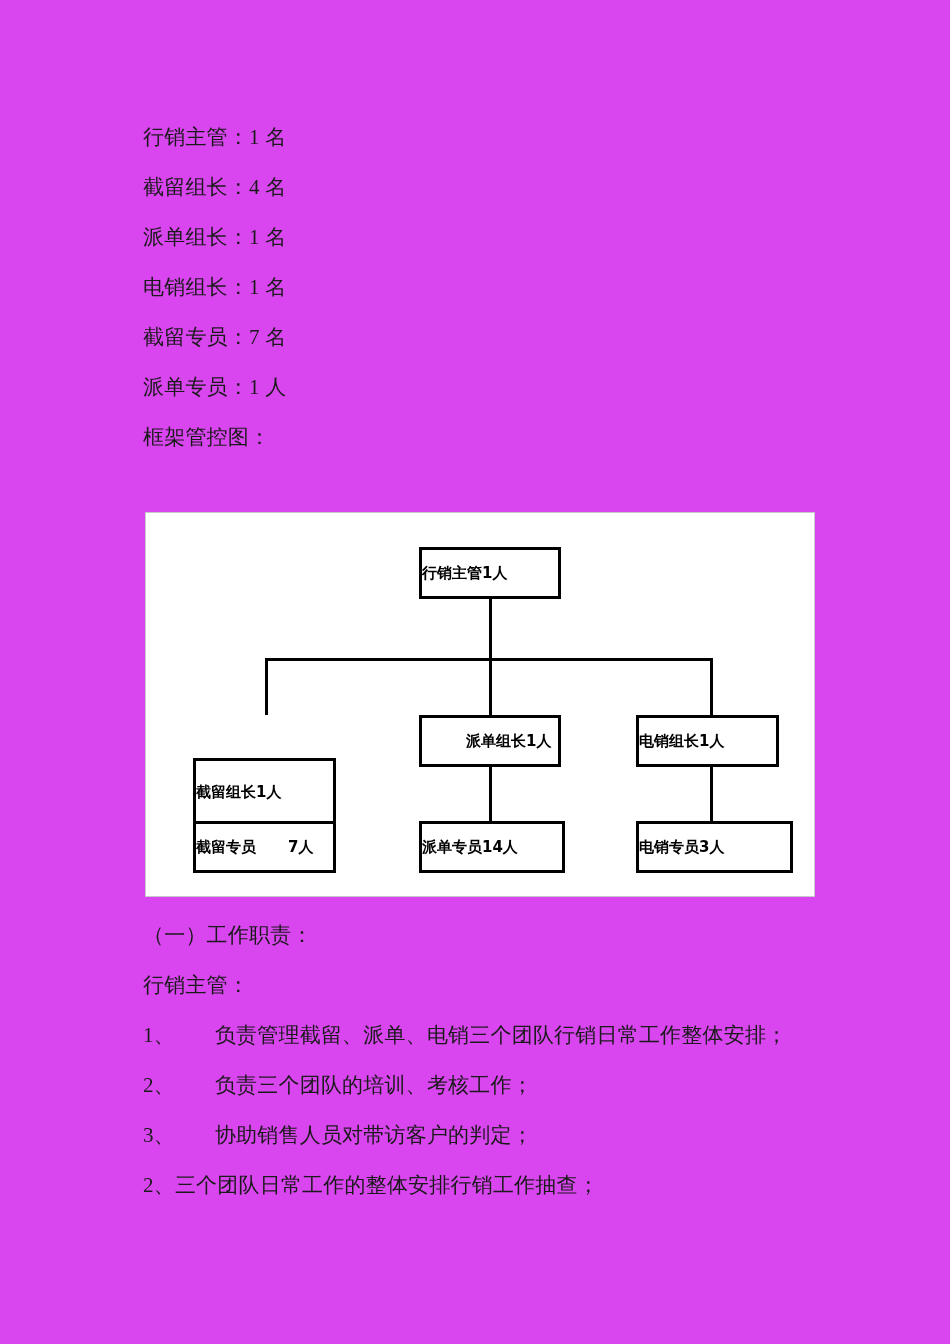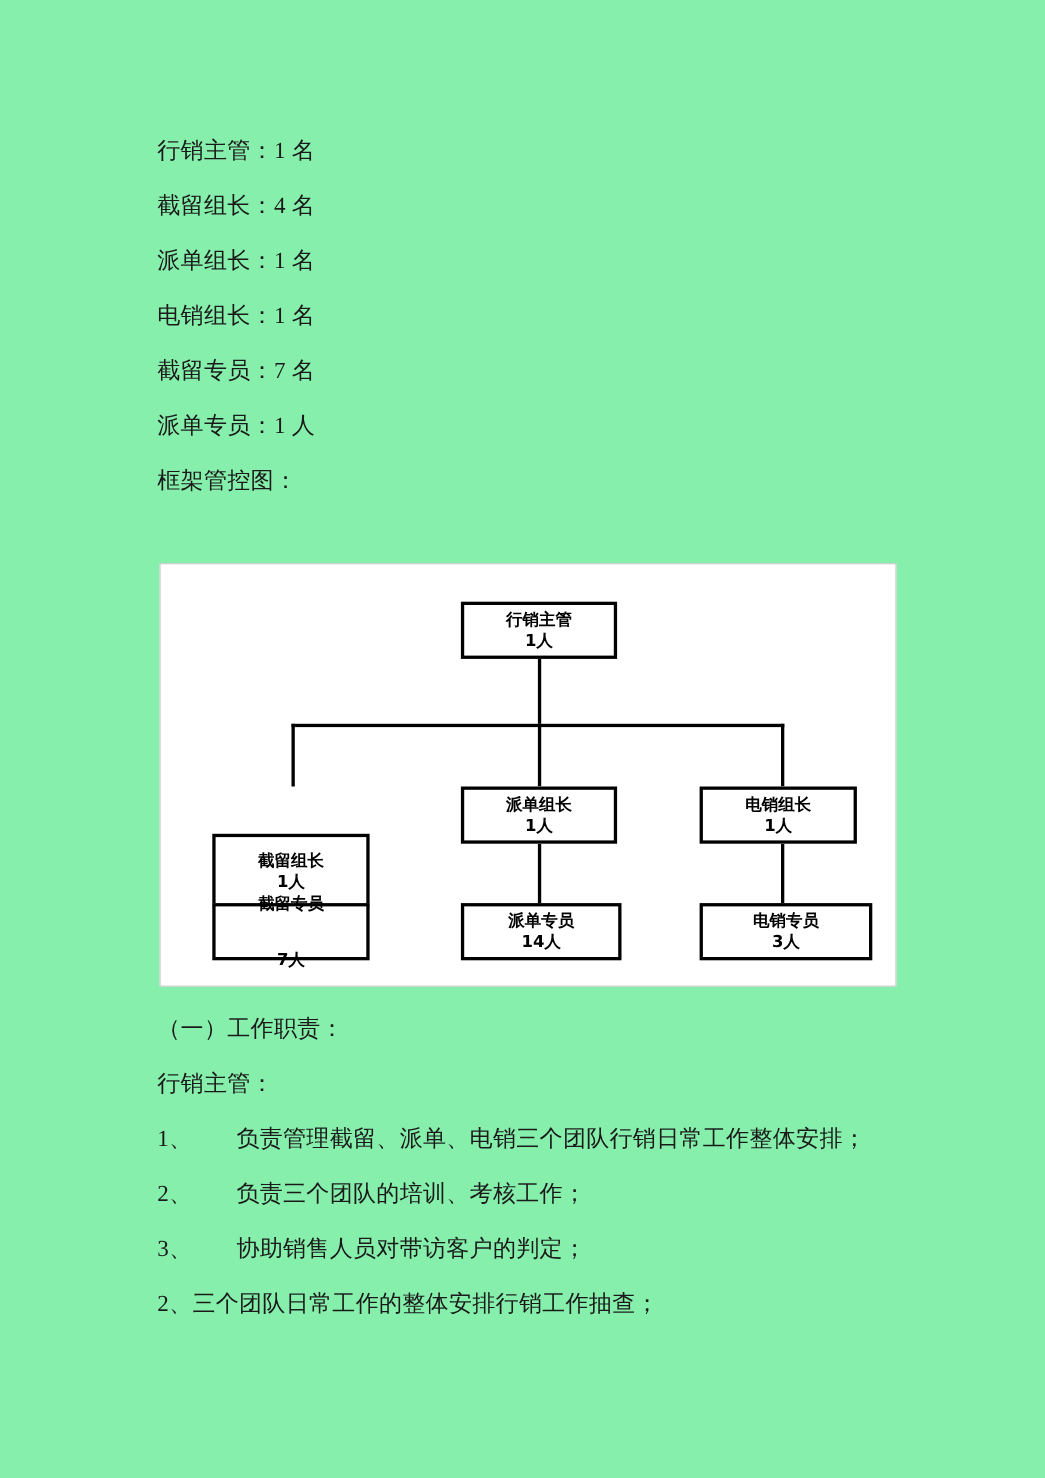--- a/index.html
+++ b/index.html
@@ -15,21 +15,21 @@
     font-family: "Liberation Serif", "DejaVu Serif", serif;
     color: #000000;
     overflow: hidden;
   }
 
   .page {
     position: absolute;
     left: 0; top: 0;
     width: 950px;
     height: 1344px;
-    background: #86efac;
+    background: #d946ef;
   }
 
   
   .doc-body {
     position: absolute;
     left: 143px;
     top: 112px;
     width: 760px;
   }
 
@@ -60,23 +60,22 @@
     width: 100%;
     height: 100%;
   }
 
   .node {
     position: absolute;
     border: 3px solid #000000;
     background: #ffffff;
     box-sizing: border-box;
     display: flex;
-    flex-direction: column;
+    flex-direction: row;
     align-items: center;
-    justify-content: center;
     font-family: "DejaVu Sans", "Liberation Sans", sans-serif;
     font-weight: bold;
     font-size: 15px;
     line-height: 19px;
     color: #000000;
     z-index: 2;
   }
   .node .node-title { display: block; }
   .node .node-count { display: block; }
 
@@ -134,21 +133,21 @@
       <div class="connector h" style="left:119px; top:145px; width:448px;"></div>
 
       <div class="connector v" style="left:119px; top:145px; height:57px;"></div>
       <div class="connector v" style="left:343px; top:145px; height:57px;"></div>
       <div class="connector v" style="left:564px; top:145px; height:57px;"></div>
 
       <div class="node" style="left:47px; top:202px; width:143px; height:68px;margin-top:43px;">
         <span class="node-title">截留组长</span>
         <span class="node-count">1人</span>
       </div>
-      <div class="node" style="left:273px; top:202px; width:142px; height:52px;">
+      <div class="node" style="left:273px; top:202px; width:142px; height:52px;padding-left:44px;">
         <span class="node-title">派单组长</span>
         <span class="node-count">1人</span>
       </div>
       <div class="node" style="left:490px; top:202px; width:143px; height:52px;">
         <span class="node-title">电销组长</span>
         <span class="node-count">1人</span>
       </div>
 
       <div class="connector v" style="left:119px; top:254px; height:54px;"></div>
       <div class="connector v" style="left:343px; top:254px; height:54px;"></div>

